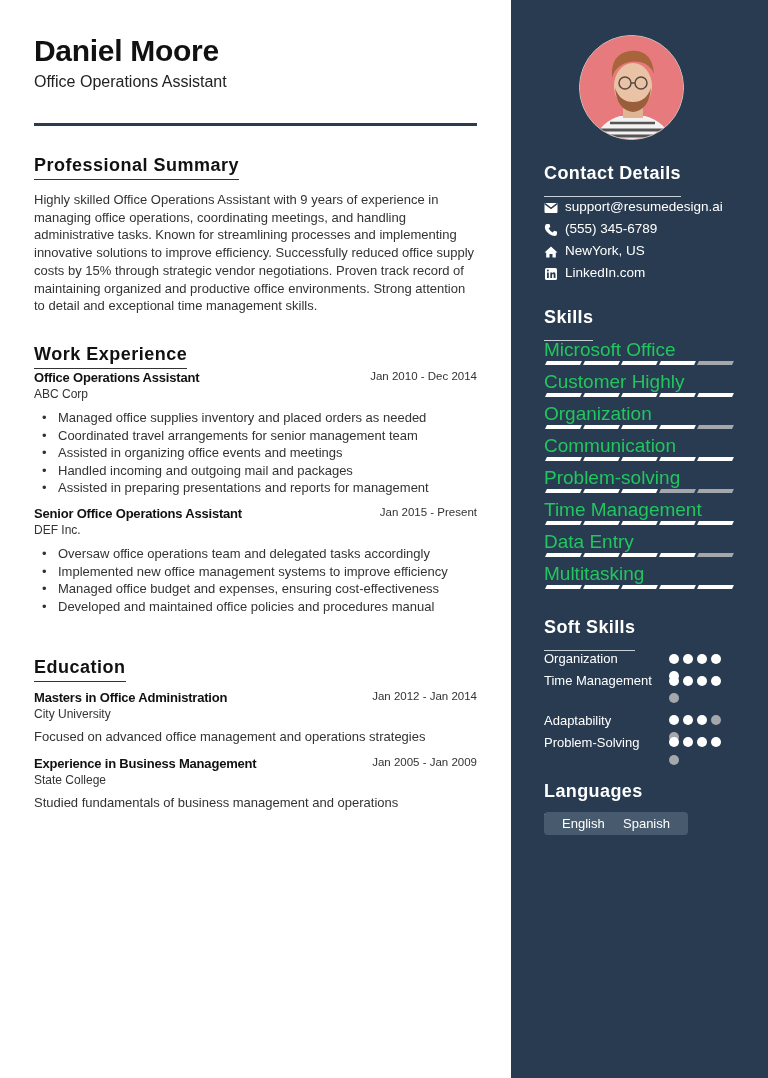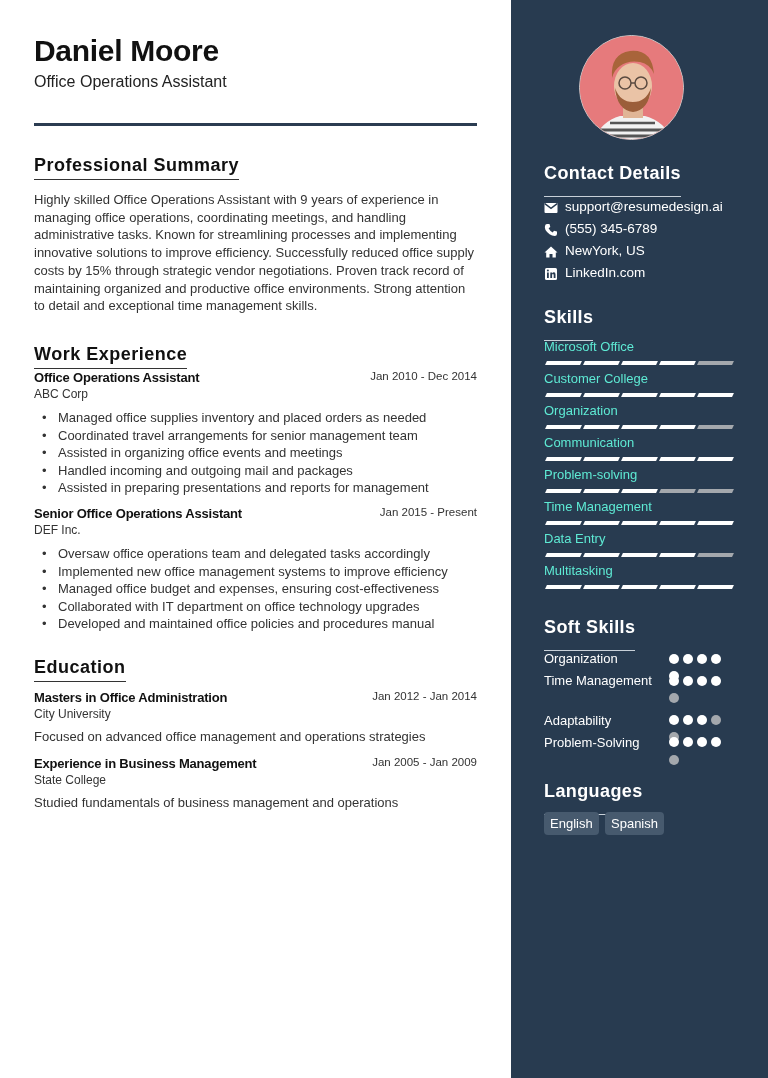--- a/index.html
+++ b/index.html
@@ -28,31 +28,31 @@
   .edu-desc { position: absolute; left: 0; font-size: 13px; color: #333; white-space: nowrap; }
 
   
   .sidebar { position: absolute; left: 511px; top: 0; width: 257px; height: 1078px; background: #283b50; color: #fff; }
   .avatar { position: absolute; left: 68px; top: 35px; width: 105px; height: 105px; border-radius: 50%; background: #e67a7c; border: 1.5px solid #c9c9c9; overflow: hidden; }
   .side-title { position: absolute; left: 33px; font-size: 18px; font-weight: 700; color: #fff; letter-spacing: 0.4px; padding-bottom: 12px; border-bottom: 1.5px solid #c8d0d8; white-space: nowrap; }
   .contact { position: absolute; left: 33px; height: 18px; width: 210px; }
   .contact .ic { position: absolute; left: 0; top: 2px; width: 14px; height: 14px; }
   .contact .txt { position: absolute; left: 21px; top: 0; font-size: 13.5px; color: #fff; white-space: nowrap; }
 
-  .skill-label { position: absolute; left: 33px; font-size: 13px; color: #5eead4; white-space: nowrap; }
+  .skill-label { position: absolute; left: 33px; font-size: 19px; color: #22c55e; white-space: nowrap; }
   .skill-bars { position: absolute; left: 35px; width: 190px; height: 5px; }
   .skill-bars span { position: absolute; top: 0; width: 35px; height: 4px; background: #fff; transform: skewX(-25deg); }
   .skill-bars span.off { background: #a4a8ad; }
 
   .soft-label { position: absolute; left: 33px; font-size: 13px; color: #fff; line-height: 17px; }
   .dots { position: absolute; left: 158px; width: 70px; height: 12px; }
   .dots span { position: absolute; top: 0; width: 10px; height: 10px; border-radius: 50%; background: #fff; }
   .dots span.off { background: #a4a8ad; }
 
-  .lang-chip { position: absolute; height: 23px; padding: 0 6px; background: #475a6e; border-radius: 4px; font-size: 13px; line-height: 23px; color: #fff; white-space: nowrap; }
+  .lang-chip { position: absolute; height: 23px; padding: 0 18px; background: #475a6e; border-radius: 4px; font-size: 13px; line-height: 23px; color: #fff; white-space: nowrap; }
 </style>
 </head>
 <body>
 
 <div class="page">
 
   <div class="main">
     <div class="name">Daniel Moore</div>
     <div class="title">Office Operations Assistant</div>
     <div class="top-rule"></div>
@@ -77,21 +77,20 @@
 
     <div class="entry-head" style="top:506px;">
       <span class="entry-role">Senior Office Operations Assistant</span>
       <span class="entry-date">Jan 2015 - Present</span>
     </div>
     <div class="entry-org" style="top:523px;">DEF Inc.</div>
     <ul class="bullets" style="top:545px;">
       <li>Oversaw office operations team and delegated tasks accordingly</li>
       <li>Implemented new office management systems to improve efficiency</li>
       <li>Managed office budget and expenses, ensuring cost-effectiveness</li>
-      <li>Collaborated with IT department on office technology upgrades</li>
       <li>Developed and maintained office policies and procedures manual</li>
     </ul>
 
     <div class="section-title" style="top:657px;">Education</div>
 
     <div class="entry-head" style="top:690px;">
       <span class="entry-role">Masters in Office Administration</span>
       <span class="entry-date">Jan 2012 - Jan 2014</span>
     </div>
     <div class="entry-org" style="top:707px;">City University</div>
@@ -164,21 +163,21 @@
 
     <div class="skill-label" style="top:339px;">Microsoft Office</div>
     <div class="skill-bars" style="top:361px;">
       <span style="left:0"></span>
         <span style="left:38px"></span>
         <span style="left:76px"></span>
         <span style="left:114px"></span>
         <span class="off" style="left:152px"></span>
     </div>
 
-    <div class="skill-label" style="top:371px;">Customer College</div>
+    <div class="skill-label" style="top:371px;">Customer Highly</div>
     <div class="skill-bars" style="top:393px;">
       <span style="left:0"></span>
         <span style="left:38px"></span>
         <span style="left:76px"></span>
         <span style="left:114px"></span>
         <span style="left:152px"></span>
     </div>
 
     <div class="skill-label" style="top:403px;">Organization</div>
     <div class="skill-bars" style="top:425px;">

